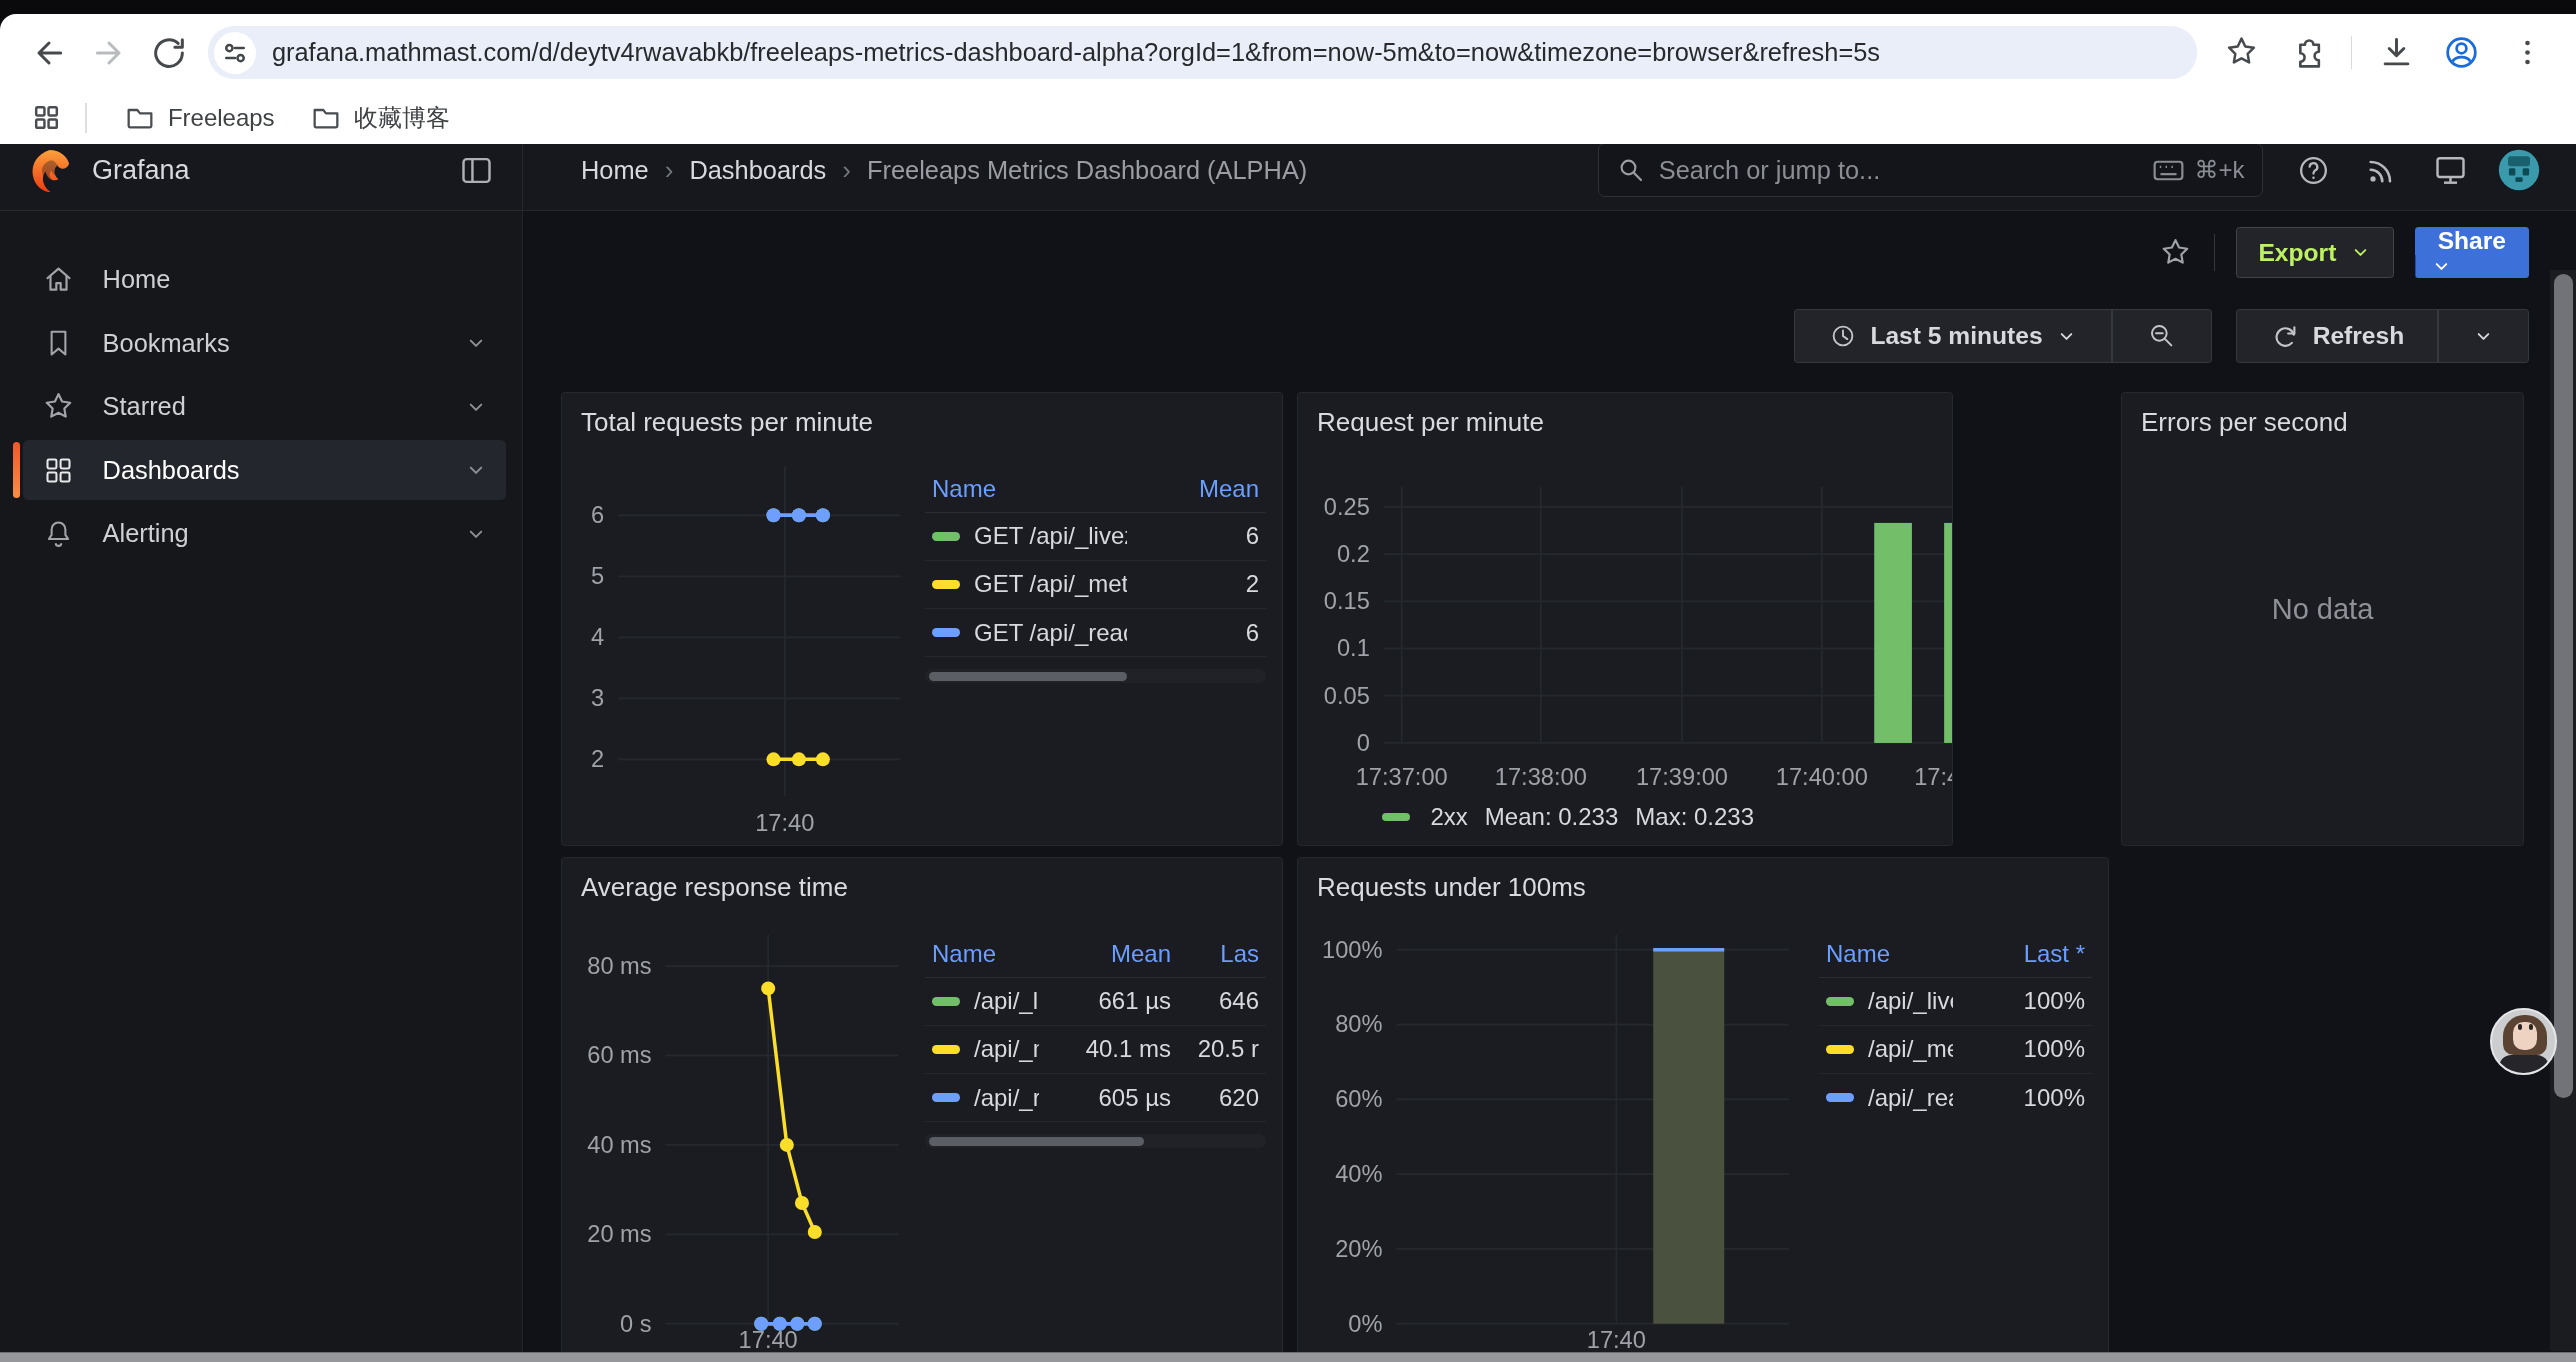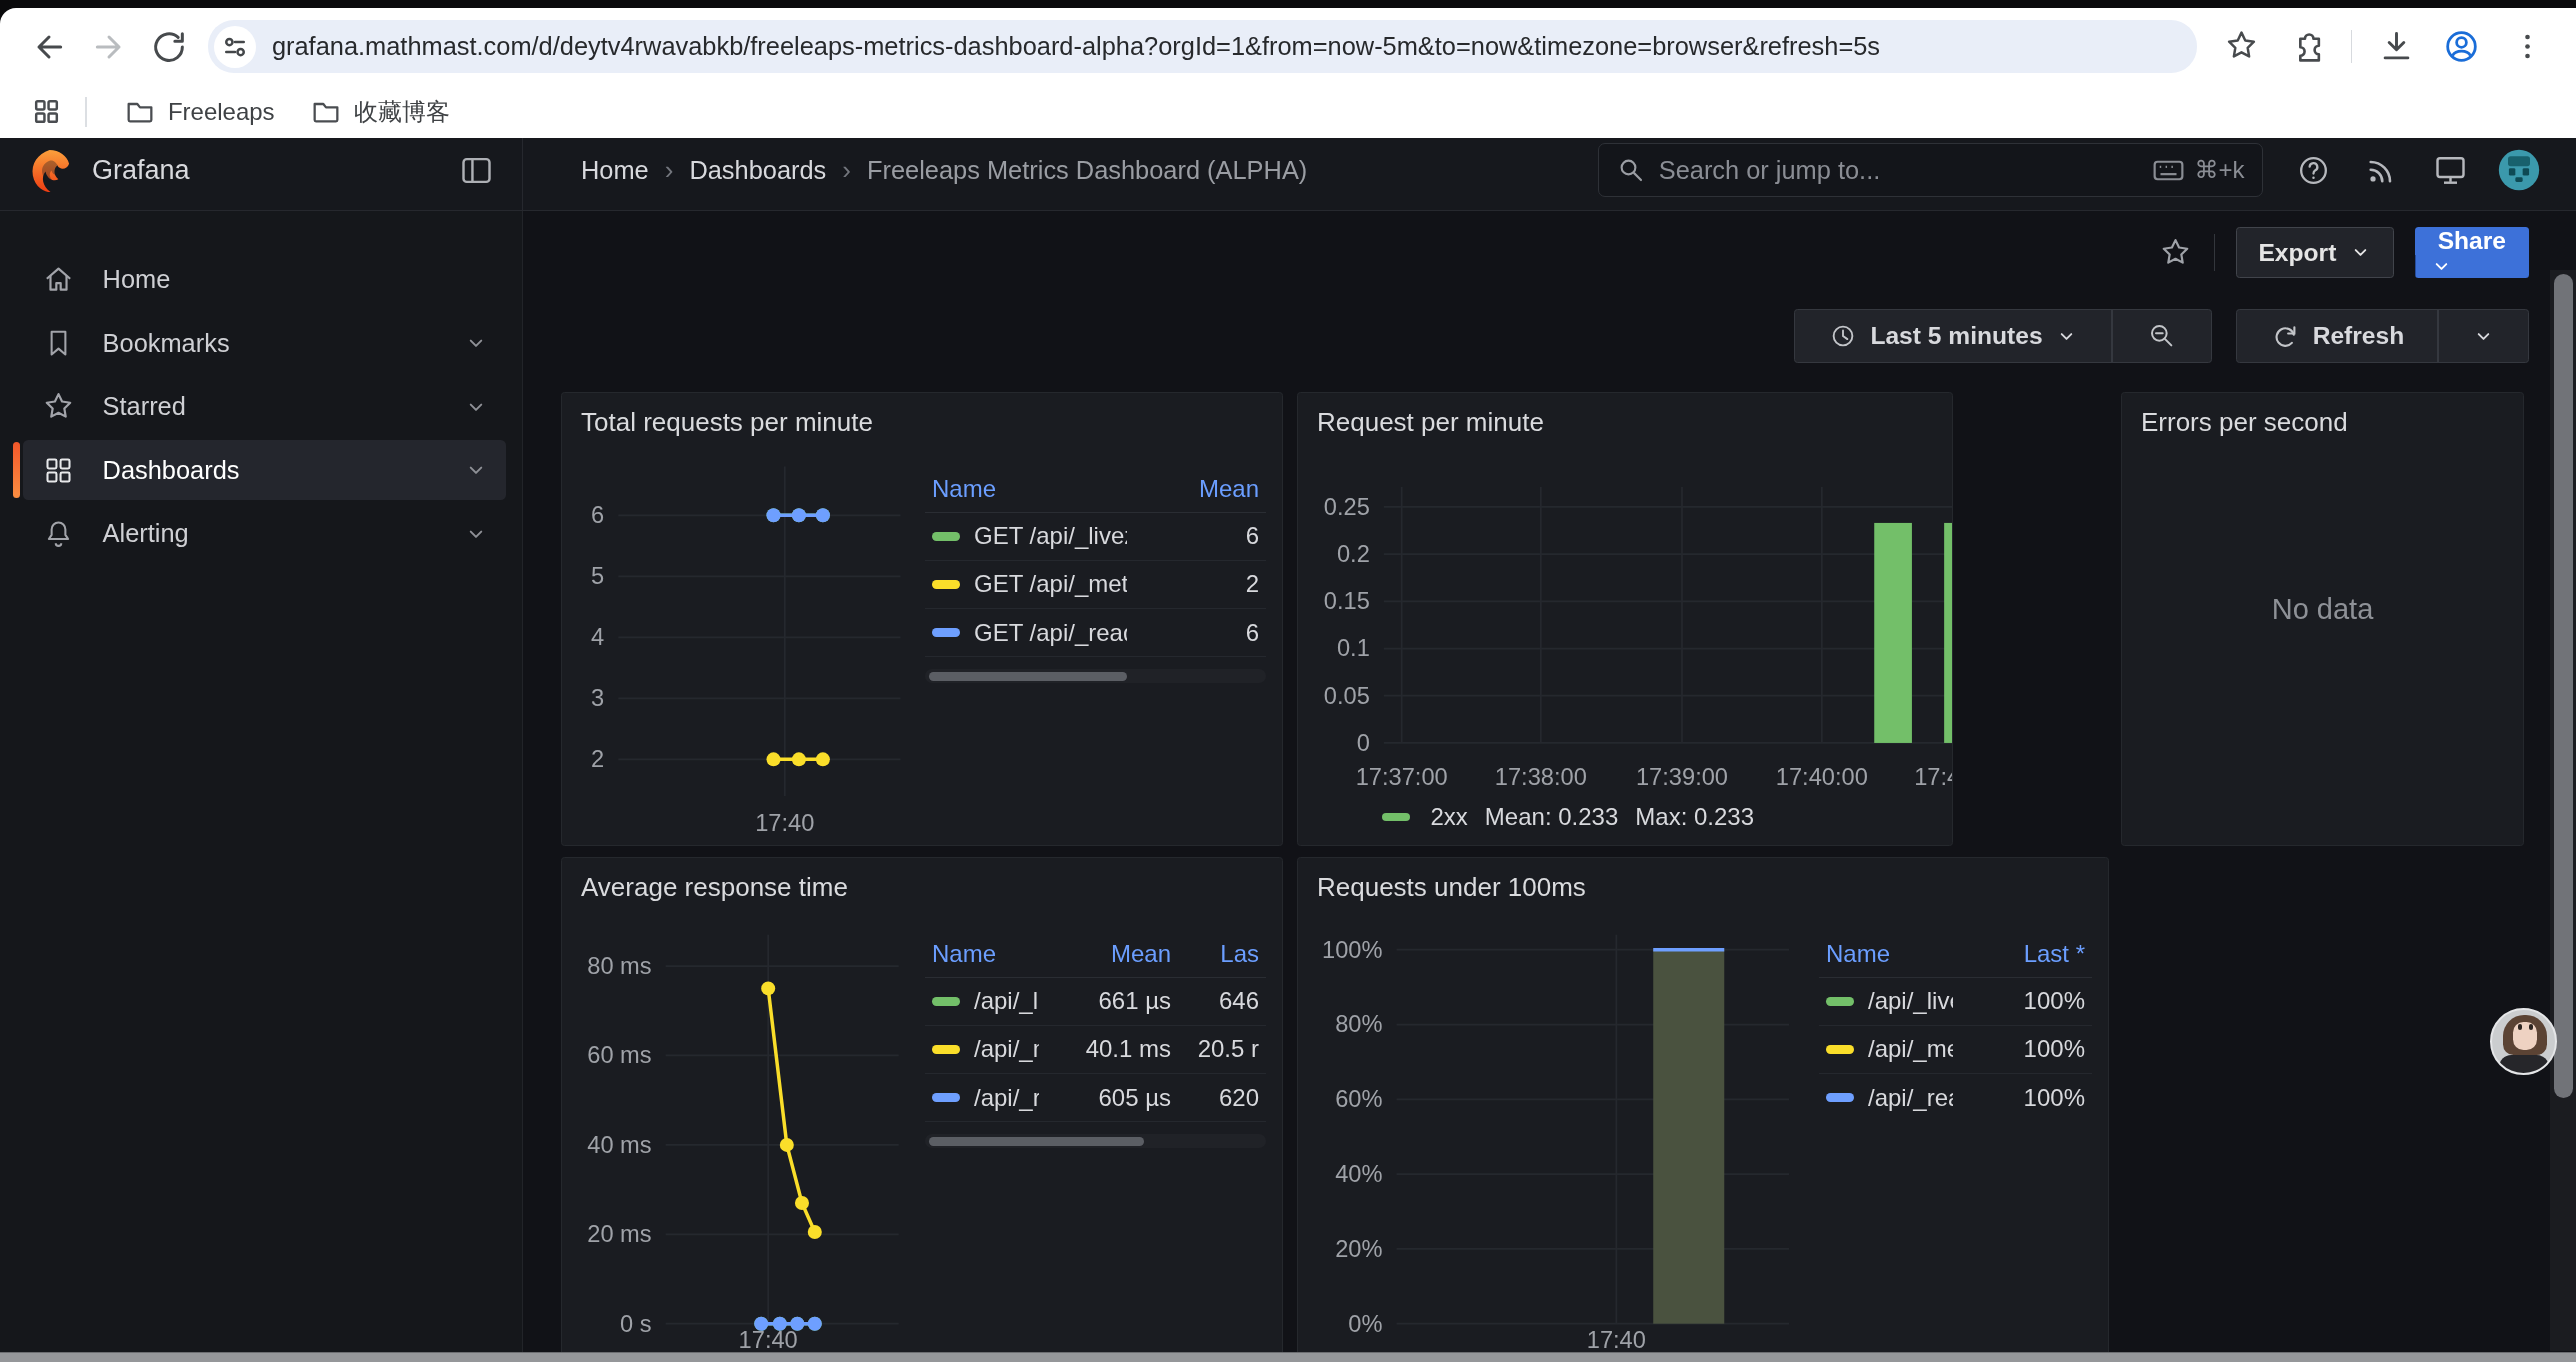--- a/index.html
+++ b/index.html
@@ -1,20 +1,20 @@
 <!DOCTYPE html>
 <html style="font-size:14px"><head>
 <meta charset="utf-8">
 <style>
   * { margin:0; padding:0; box-sizing:border-box; }
   body { background:#000; font-family:"Liberation Sans", sans-serif; }
   #screen { position:relative; width:2576px; height:1363px; overflow:hidden; background:#0a0a0c; }
 
   
-  .chrome { position:absolute; top:8px; left:0; right:0; height:130px; background:#ffffff; border-radius:16px 0 0 0; z-index:20; }
+  .chrome { position:absolute; top:14px; left:0; right:0; height:130px; background:#ffffff; border-radius:16px 0 0 0; z-index:20; }
   .toolbar { height:77px; display:flex; align-items:center; padding:0 19px; }
   .nav-ic { width:46px; height:46px; display:flex; align-items:center; justify-content:center; color:#474a4d; flex:none; margin:0 7px; }
   .nav-ic.disabled { color:#b9bcbf; }
   .urlbar { flex:1; height:53px; background:#e9eef8; border-radius:26px; display:flex; align-items:center; margin:0 14px 0 8.8px; padding:0 23px 0 6.1px; min-width:0; }
   .tune-circle { width:42px; height:42px; border-radius:50%; background:#fff; display:flex; align-items:center; justify-content:center; color:#44474a; flex:none; }
   .url-text { margin-left:16px; font-size:25.4px; color:#27292c; white-space:nowrap; overflow:hidden; }
   .chrome-right { display:flex; align-items:center; gap:5.3px; }
   .chrome-sep { width:1.8px; height:33px; background:#d7dade; margin:0 8.8px; }
   .profile-ic { color:#1a6dd8; }
   
@@ -47,21 +47,21 @@
   .sb-item.sel { background:#24262d; color:#ffffff; }
   .sb-item.sel .ic { color:#e7e8ea; }
   .sb-item.sel::before { content:""; position:absolute; left:-10.5px; top:1.8px; bottom:1.8px; width:7px; border-radius:3.5px; background:linear-gradient(180deg,#f2572a,#fa8e42); }
 
   
   .content { position:absolute; top:81px; left:523px; right:26px; bottom:0; overflow:hidden; }
   .dash-toolbar { position:absolute; top:16px; right:21px; display:flex; align-items:center; gap:21px; }
   .tb-star { color:#9fa2a8; display:flex; }
   .tb-sep { width:1.8px; height:37px; background:#33363c; }
   .btn { height:51px; display:flex; align-items:center; gap:12.3px; font-size:24.6px; font-weight:700; border-radius:3.5px; padding:0 21px; }
-  .btn.secondary { background:#22242a; border:1.8px solid #41444b; color:#e5e5e5; }
+  .btn.secondary { background:#22242a; border:1.8px solid #41444b; color:#bef264; }
   .btn-split { display:flex; height:51px; border-radius:3.5px; overflow:hidden;flex-direction:column; }
   .btn-split .main { display:flex; align-items:center; padding:0 23px; color:#fff; font-size:24.6px; font-weight:700; }
   .btn-split .caret { display:flex; align-items:center; padding:0 14px; color:#fff; border-left:1.8px solid rgba(10,30,80,.45); }
 
   .time-row { position:absolute; top:98px; right:21px; display:flex; gap:24.6px; }
   .grp { display:flex; align-items:center; height:54px; background:#22242a; border:1.8px solid #35383f; border-radius:3.5px; color:#d8d9dd; }
   .grp .seg { display:flex; align-items:center; gap:12.3px; padding:0 33px; font-size:24.6px; font-weight:700; height:100%; }
   .grp .divider { width:1.8px; height:100%; background:#35383f; }
   .grp .ic { display:flex; color:#c3c5c9; }
 

